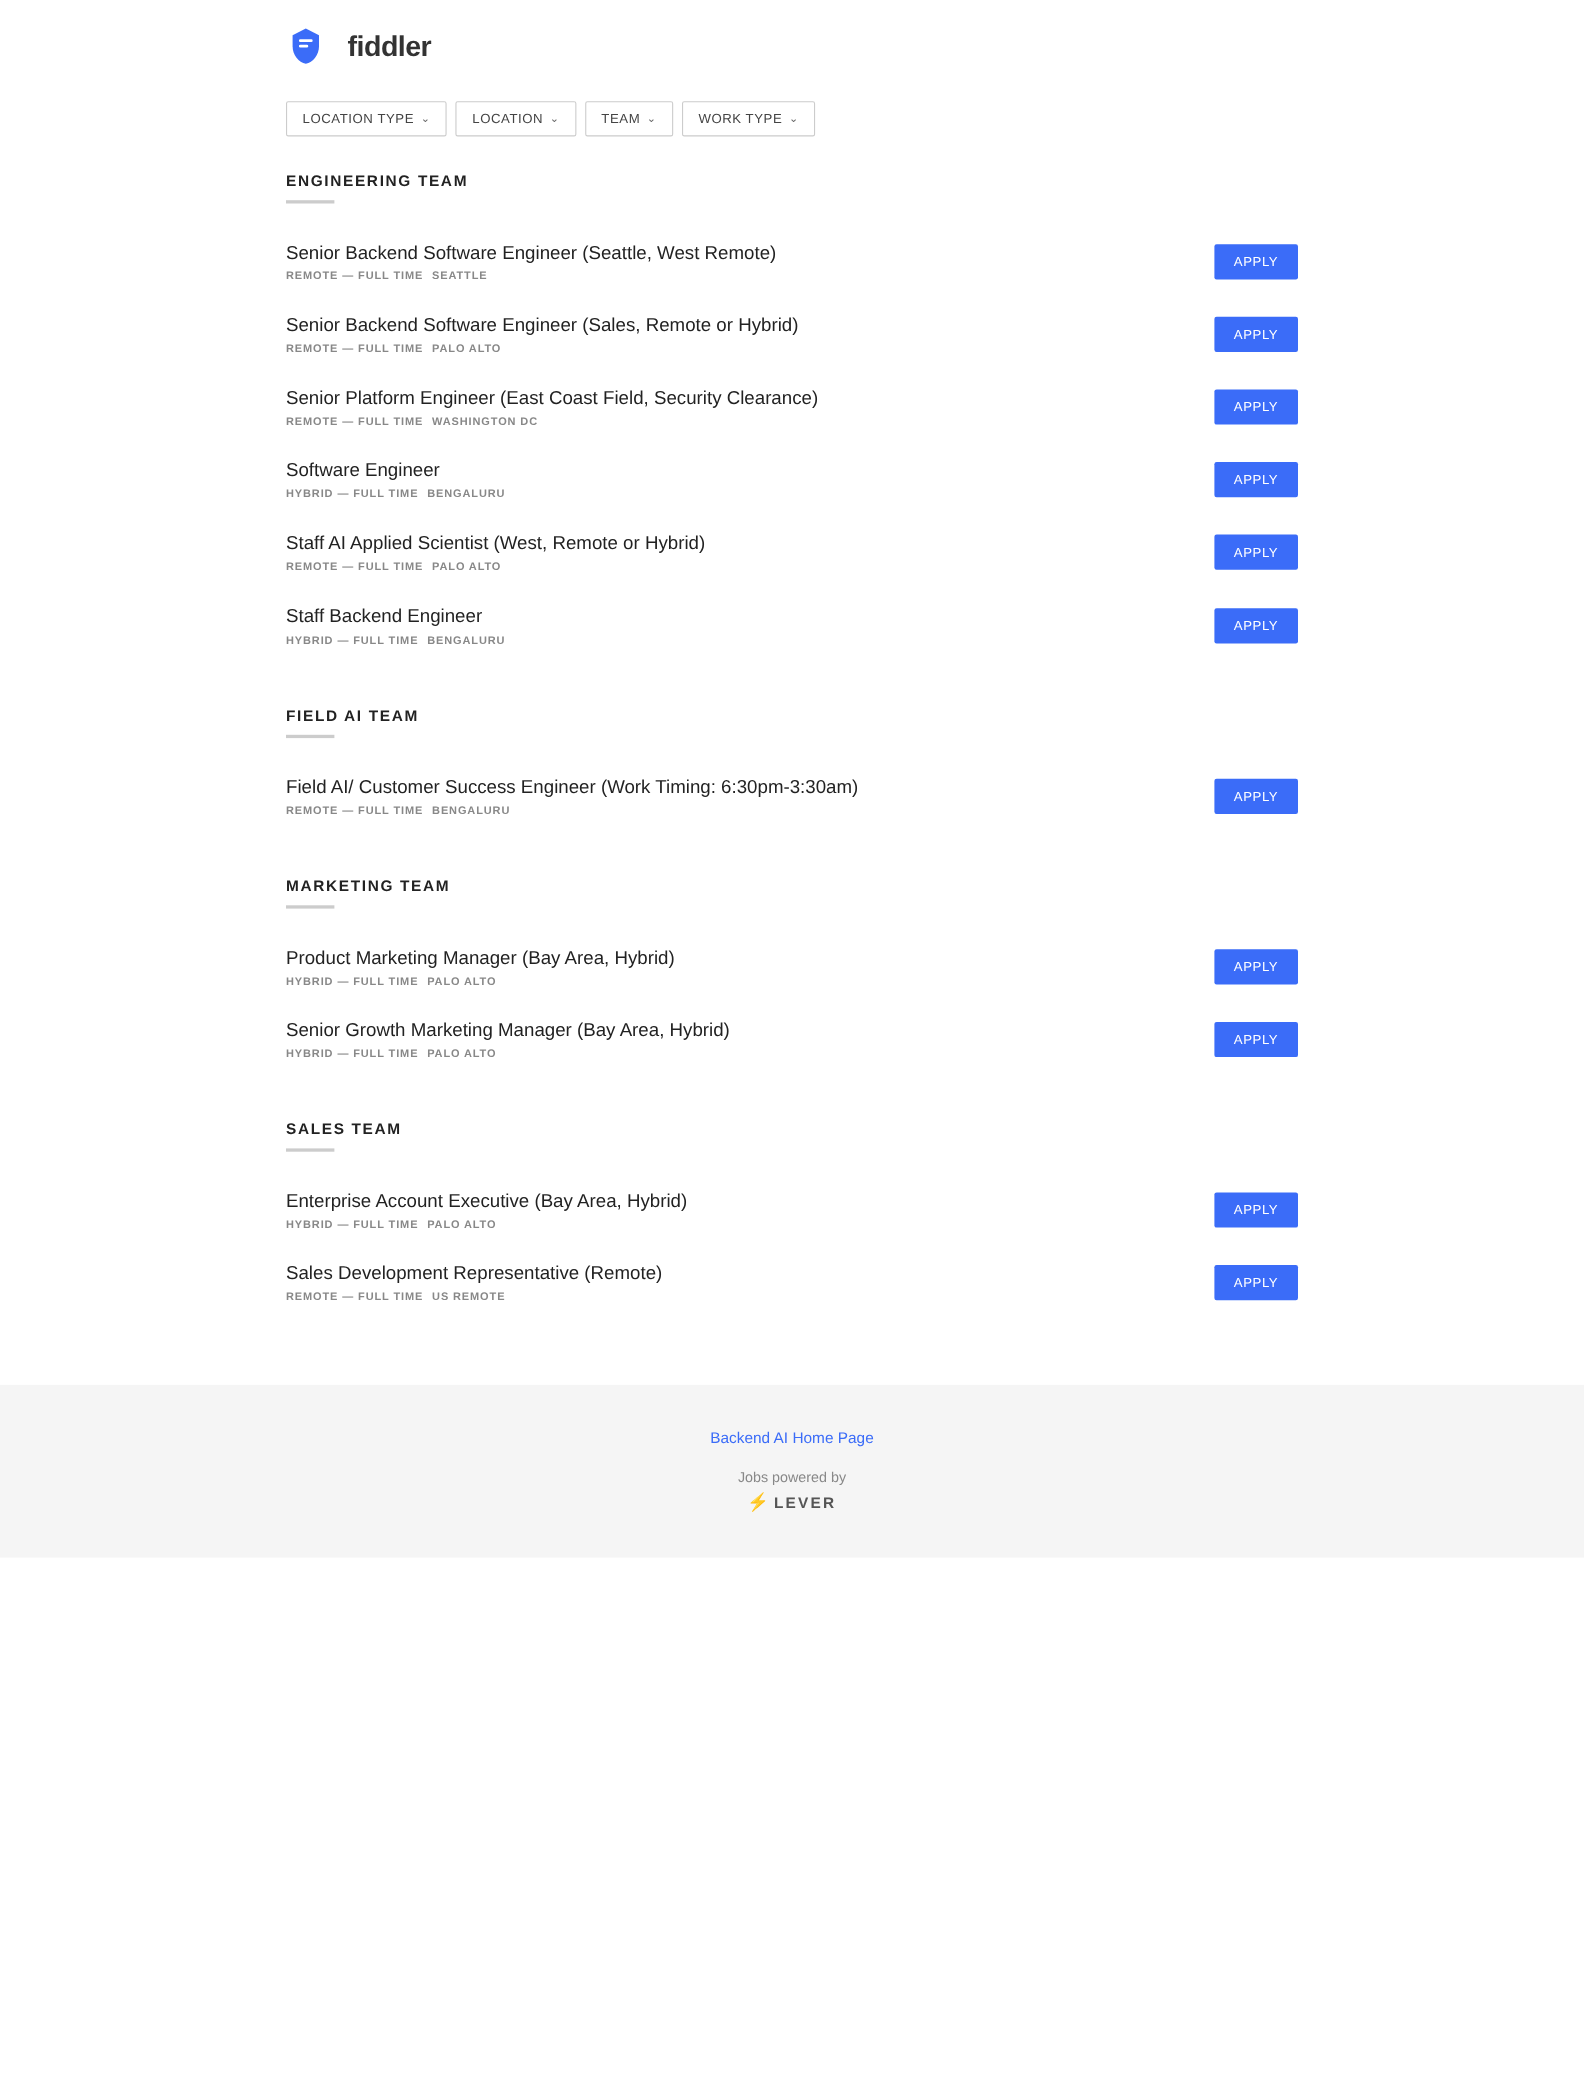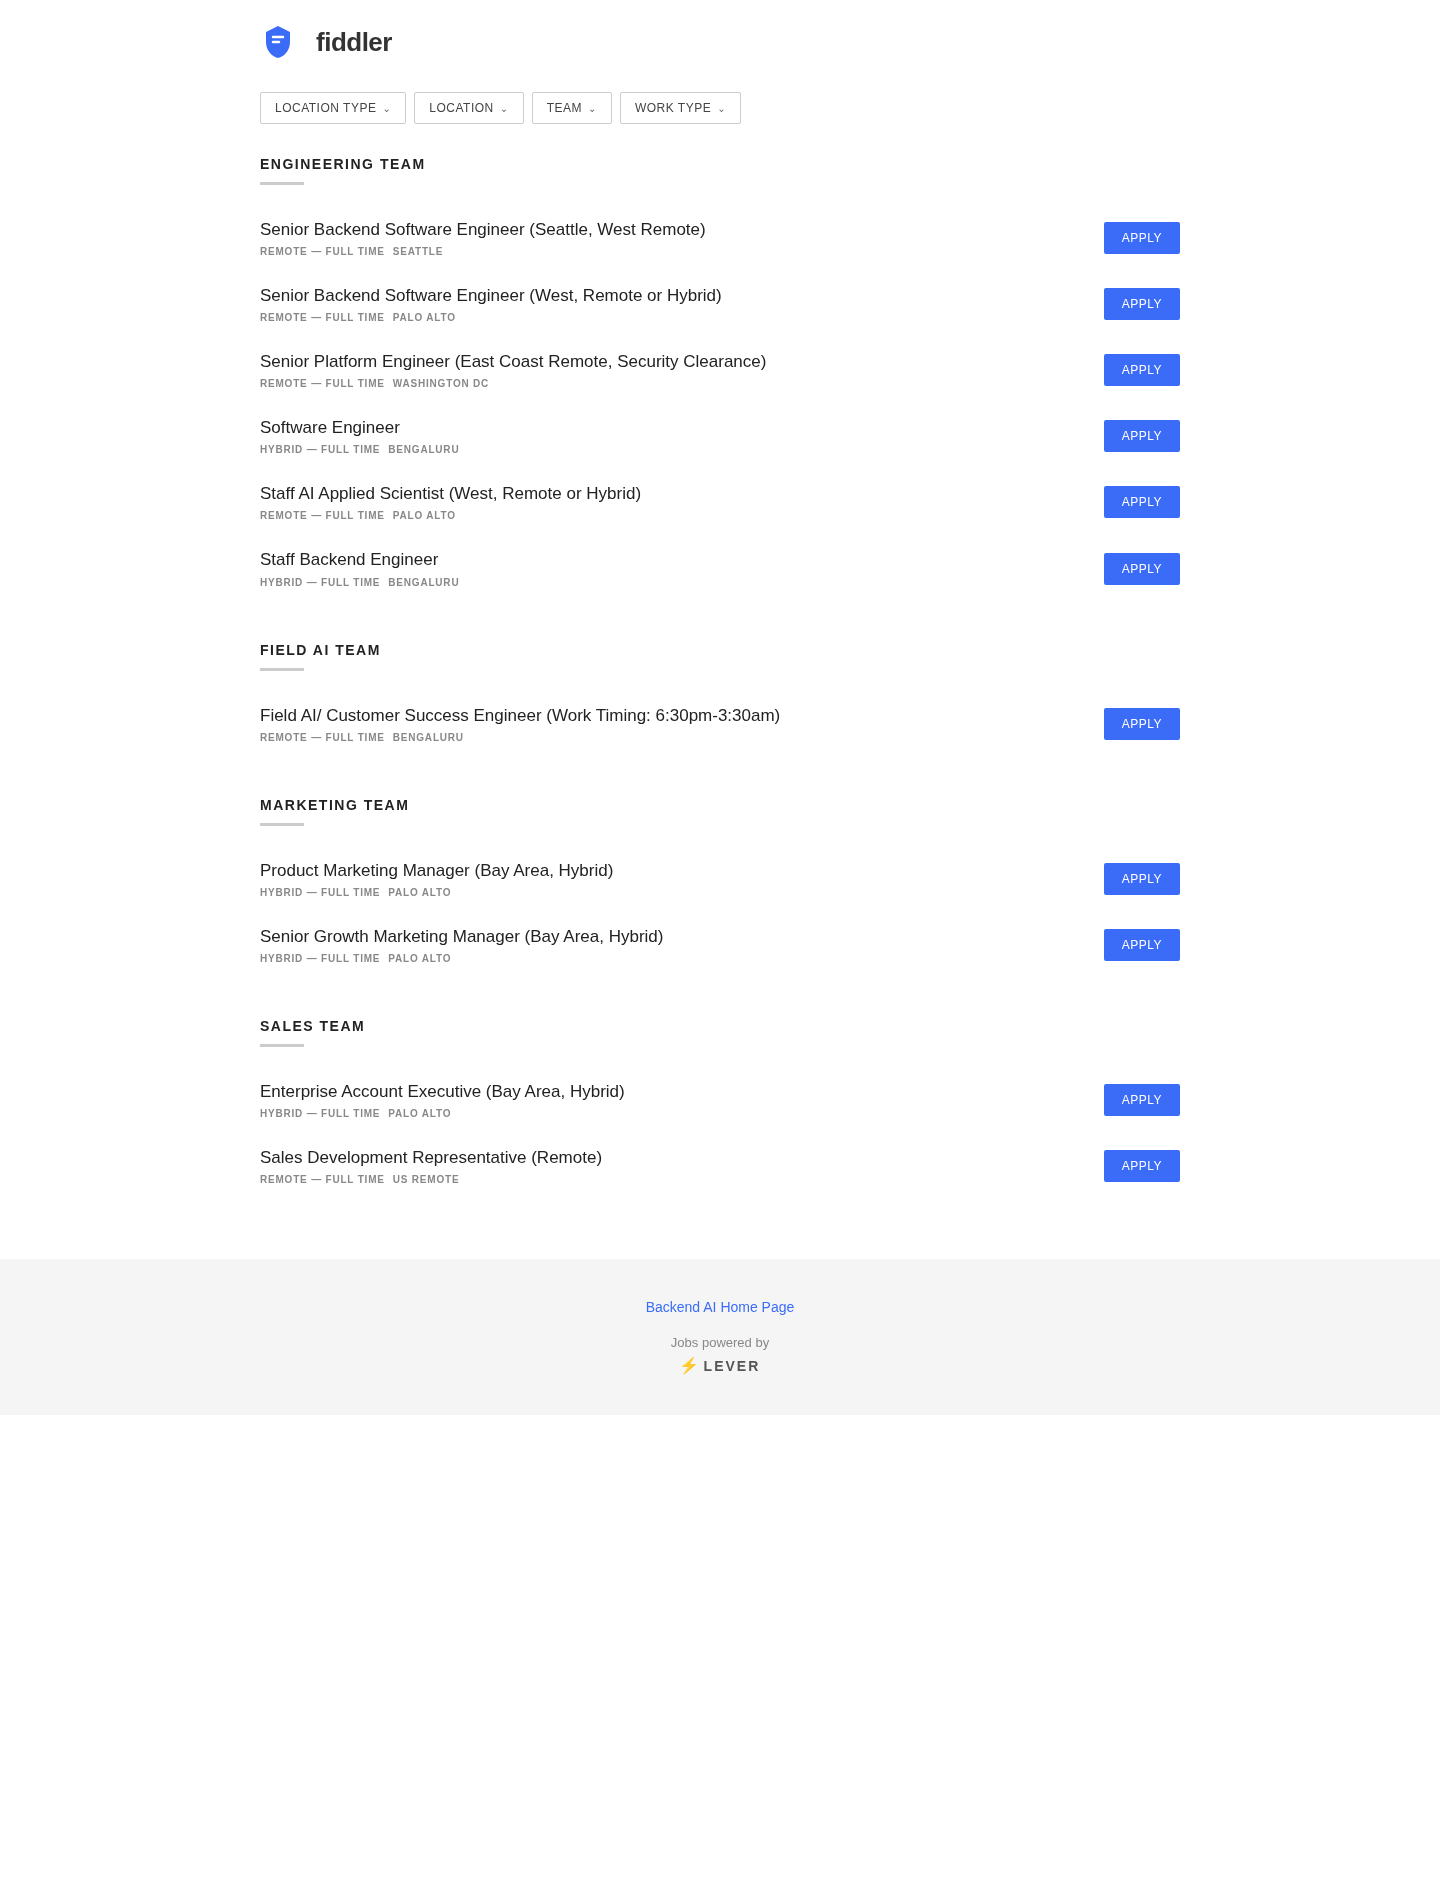--- a/index.html
+++ b/index.html
@@ -212,31 +212,31 @@
             <div class="job-title">Senior Backend Software Engineer (Seattle, West Remote)</div>
             <div class="job-meta">
               <span>REMOTE — FULL TIME</span>
               <span>SEATTLE</span>
             </div>
           </div>
           <button class="apply-btn">APPLY</button>
         </div>
         <div class="job-item">
           <div class="job-info">
-            <div class="job-title">Senior Backend Software Engineer (West, Remote or Hybrid)</div>
-            <div class="job-meta">
-              <span>REMOTE — FULL TIME</span>
-              <span>PALO ALTO</span>
-            </div>
-          </div>
-          <button class="apply-btn">APPLY</button>
-        </div>
-        <div class="job-item">
-          <div class="job-info">
-            <div class="job-title">Senior Platform Engineer (East Coast Remote, Security Clearance)</div>
+            <div class="job-title">Senior Backend Software Engineer (Sales, Remote or Hybrid)</div>
+            <div class="job-meta">
+              <span>REMOTE — FULL TIME</span>
+              <span>PALO ALTO</span>
+            </div>
+          </div>
+          <button class="apply-btn">APPLY</button>
+        </div>
+        <div class="job-item">
+          <div class="job-info">
+            <div class="job-title">Senior Platform Engineer (East Coast Field, Security Clearance)</div>
             <div class="job-meta">
               <span>REMOTE — FULL TIME</span>
               <span>WASHINGTON DC</span>
             </div>
           </div>
           <button class="apply-btn">APPLY</button>
         </div>
         <div class="job-item">
           <div class="job-info">
             <div class="job-title">Software Engineer</div>

